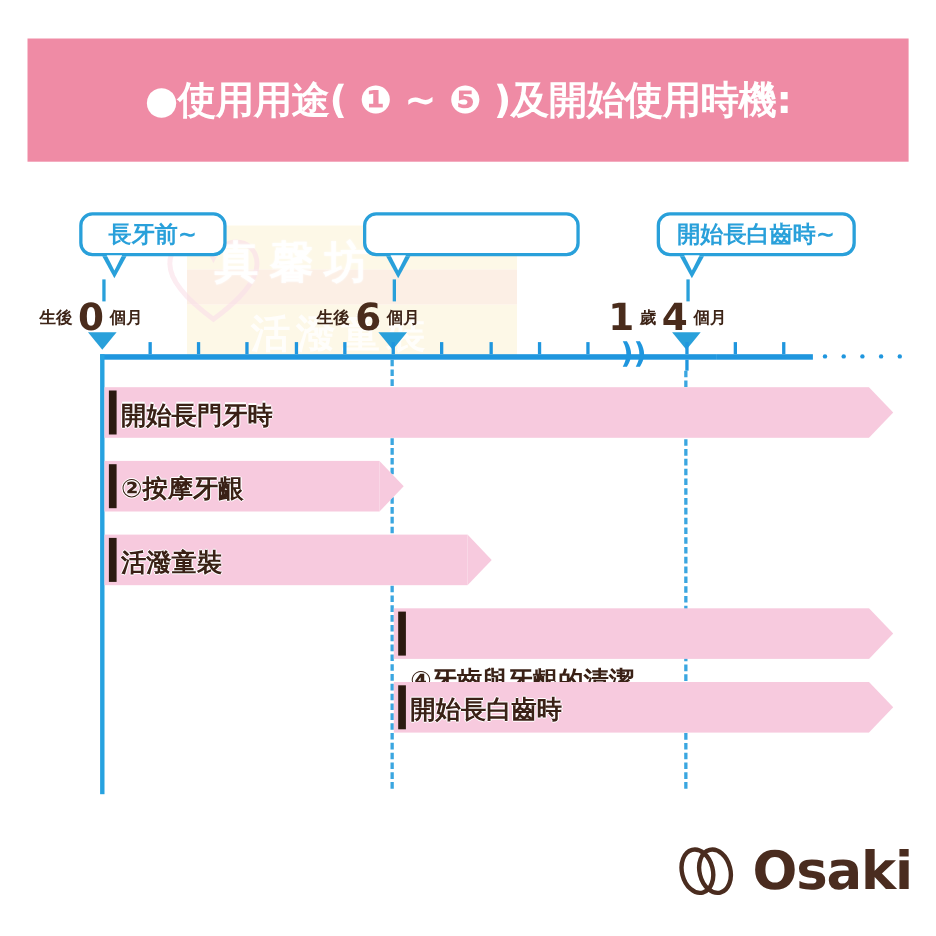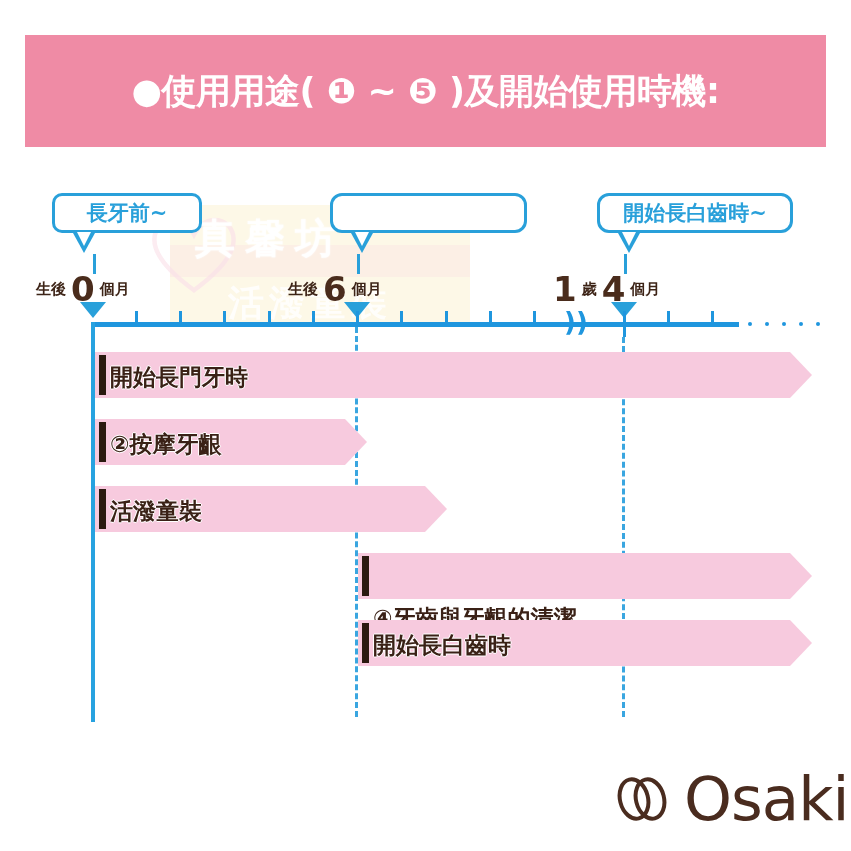--- a/index.html
+++ b/index.html
@@ -236,22 +236,22 @@
   }
 
   
   .logo {
     position: absolute;
     display: flex;
     align-items: center;
   }
   .logo-mark { margin-right: 10px; }
   .logo-text {
-    font-size: 61px;
-    font-weight: normal;
+    font-size: 48px;
+    font-weight: bold;
     color: #4a2c1f;
     letter-spacing: -1px;
     line-height: 1;
   }
 </style>
 </head>
 <body>
 
 <div id="canvas">
 
@@ -263,32 +263,32 @@
     <div class="wm-band-a"></div>
     <div class="wm-band-b"></div>
     <div class="wm-band-c"></div>
     <svg class="wm-heart" viewBox="0 0 100 100">
       <path d="M50 88 C20 66 6 48 6 32 C6 18 16 10 27 10 C36 10 45 16 50 26 C55 16 64 10 73 10 C84 10 94 18 94 32 C94 48 80 66 50 88 Z" fill="none" stroke="#f6c9d8" stroke-width="5"></path>
     </svg>
     <div class="wm-text">真馨坊</div>
     <div class="wm-sub">活潑童裝</div>
   </div>
 
-  <div class="bubble" style="left:52px; top:193px; width:150px;border-radius:10px;">
+  <div class="bubble" style="left:72px; top:193px; width:134px;">
     <span class="bubble-text">長牙前~</span>
     <span class="bubble-tail"></span>
   </div>
   <div class="connector" style="left:93px; top:254px; height:20px;"></div>
 
   <div class="bubble" style="left:330px; top:193px; width:197px;">
     <span class="bubble-tail" style="left:18px;"></span>
   </div>
   <div class="connector" style="left:357px; top:254px; height:20px;"></div>
 
-  <div class="bubble" style="left:597px; top:193px; width:196px;">
+  <div class="bubble" style="left:597px; top:193px; width:181px;">
     <span class="bubble-text">開始長白齒時~</span>
     <span class="bubble-tail" style="left:18px;"></span>
   </div>
   <div class="connector" style="left:624px; top:254px; height:20px;"></div>
 
   <div class="tl-label" style="left:36px; top:272px;">
     <span class="tl-small">生後</span>
     <span class="tl-big">0</span>
     <span class="tl-small">個月</span>
   </div>

